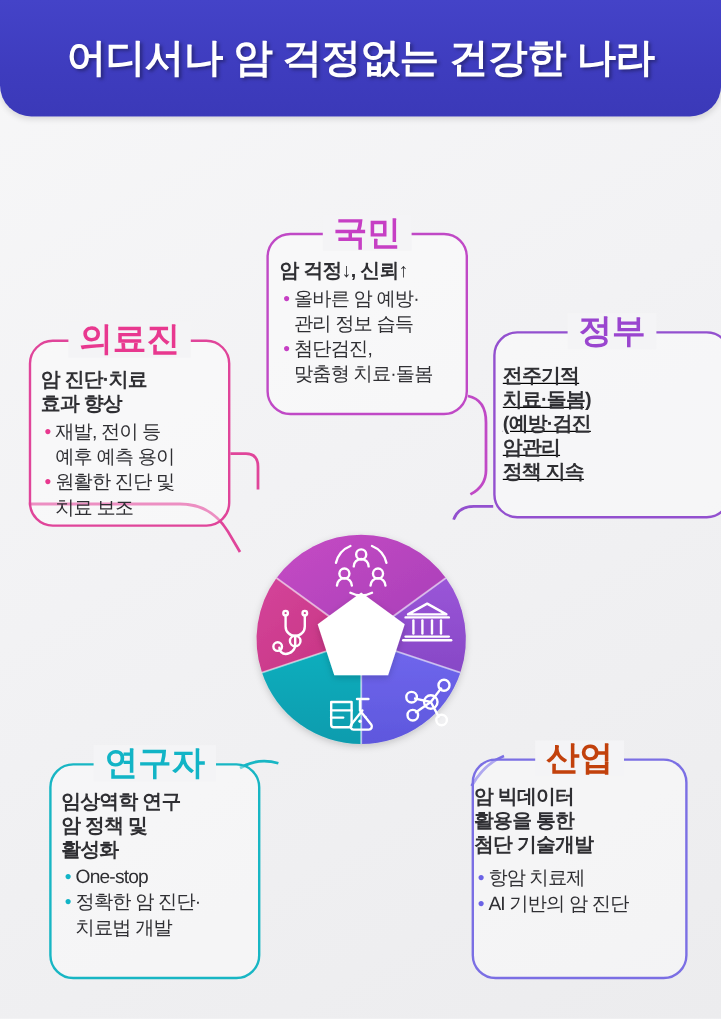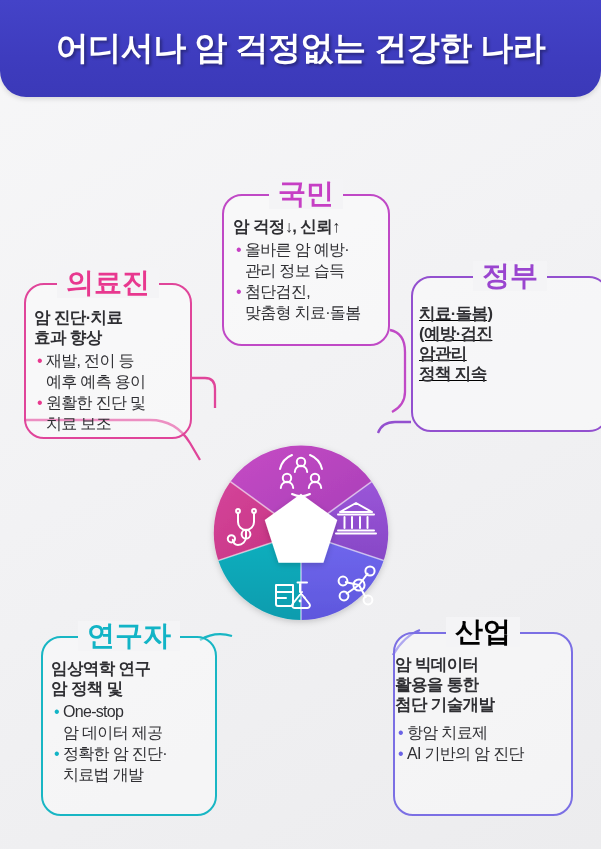--- a/index.html
+++ b/index.html
@@ -67,21 +67,21 @@
   .t-citizen .dot{color:#c63fc4;}
 
   .t-gov .frame{border-color:#9350cf;}
   .t-gov .title{color:#9a45cf;}
 
   .t-research .frame{border-color:#18b6c4;}
   .t-research .title{color:#12b4c6;}
   .t-research .dot{color:#12b4c6;}
 
   .t-industry .frame{border-color:#7b6fe4;}
-  .t-industry .title{color:#000000;}
+  .t-industry .title{color:#c2410c;}
   .t-industry .dot{color:#6b63e6;}
 
   
   #box-medical{left:24px;top:283px;width:168px;height:156px;}
   #box-medical .inner{padding:24px 7px 0 10px;}
 
   #box-citizen{left:222px;top:194px;width:168px;height:152px;}
   #box-citizen .inner{padding:22px 6px 0 11px;}
 
   #box-gov{left:411px;top:276px;width:198px;height:156px;text-decoration:underline;}
@@ -287,44 +287,42 @@
         </div>
       </div>
     </div>
   </div>
 
   <div class="box t-gov" id="box-gov">
     <div class="frame"></div>
     <div class="title">정부</div>
     <div class="inner">
       <div class="lead">
+        <div>전주기적</div>
         <div>치료·돌봄)</div>
         <div>(예방·검진</div>
         <div>암관리</div>
         <div>정책 지속</div>
       </div>
     </div>
   </div>
 
   <div class="box t-research" id="box-research">
     <div class="frame"></div>
     <div class="title">연구자</div>
     <div class="inner">
       <div class="lead">
         <div>임상역학 연구</div>
         <div>암 정책 및</div>
+        <div>활성화</div>
       </div>
       <div class="bullets">
         <div class="bullet">
           <span class="dot">•</span>
           <span class="btext">One-stop</span>
-        </div>
-        <div class="bullet">
-          <span class="dot"></span>
-          <span class="btext">암 데이터 제공</span>
         </div>
         <div class="bullet">
           <span class="dot">•</span>
           <span class="btext">정확한 암 진단·</span>
         </div>
         <div class="bullet">
           <span class="dot"></span>
           <span class="btext">치료법 개발</span>
         </div>
       </div>

